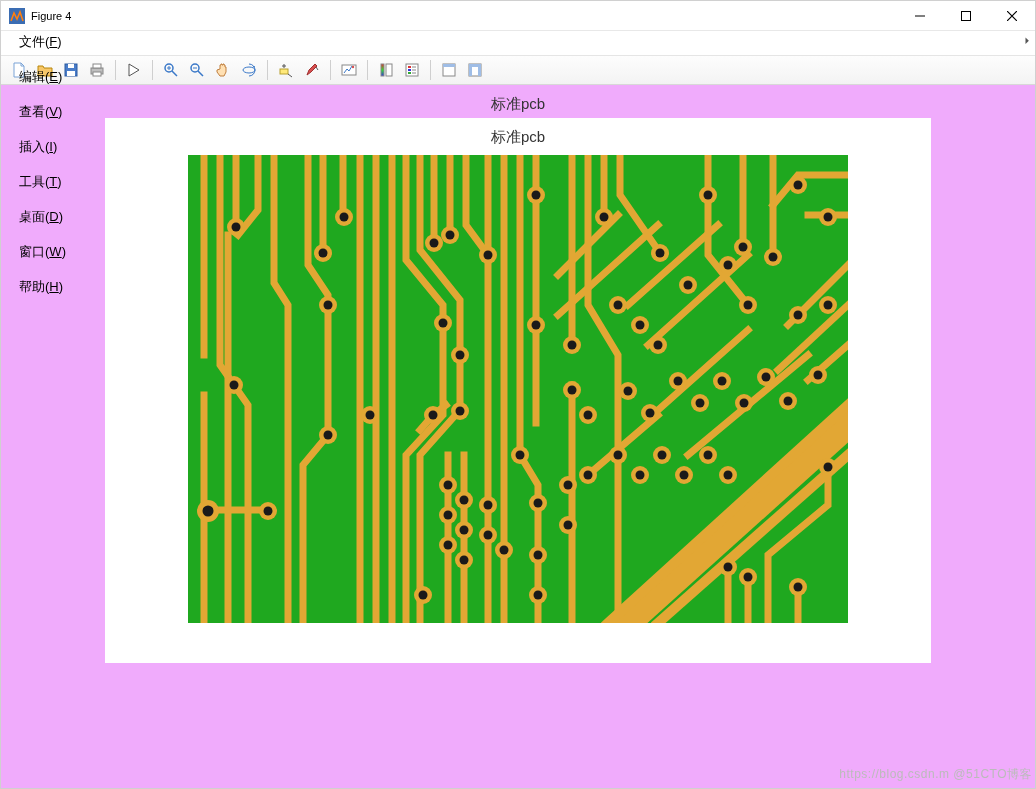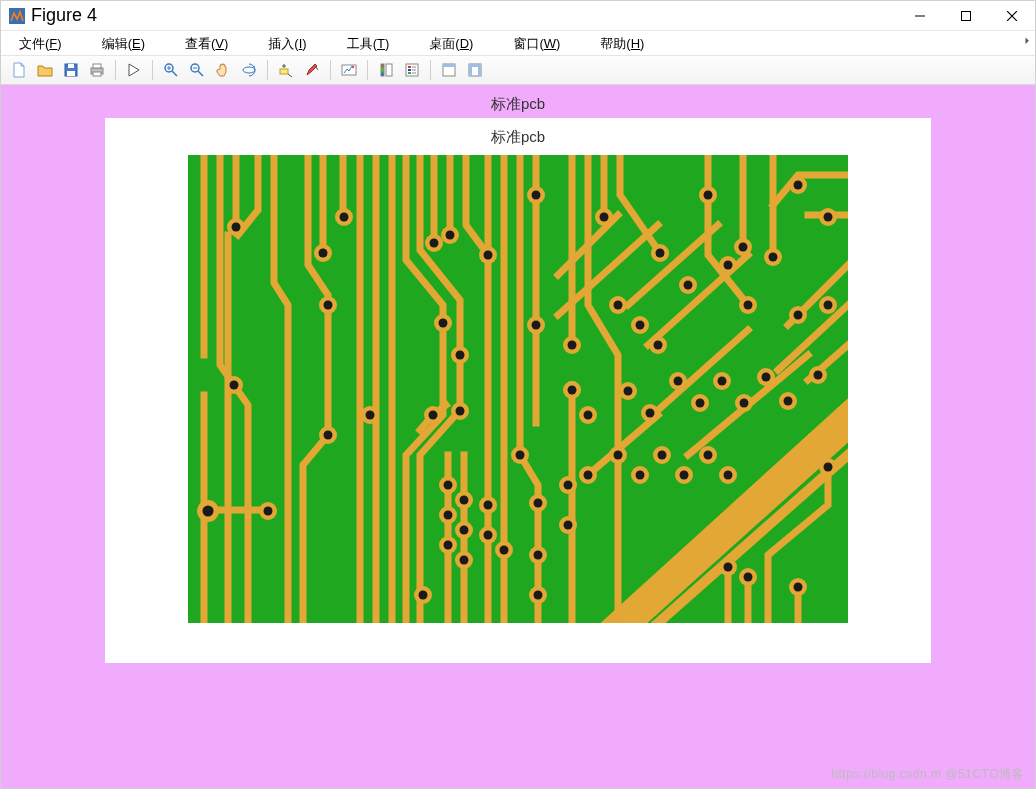--- a/index.html
+++ b/index.html
@@ -21,34 +21,35 @@
     background: #fff;
     display: flex;
     align-items: center;
     border-bottom: 1px solid #e8e8e8;
   }
   .titlebar .app-icon {
     width: 16px; height: 16px;
     margin: 0 6px 0 8px;
     display: inline-flex;
   }
-  .titlebar .title-text { flex: 0 0 auto; font-size: 18px; color: #000; }
+  .titlebar .title-text { flex: 0 0 auto; font-size: 11px; color: #000; }
   .titlebar .spacer { flex: 1; }
   .win-btn {
     width: 46px; height: 30px; display: flex; align-items: center; justify-content: center;
     color: #000;
   }
   
   .menubar {
     height: 24px;
     display: flex;
-    align-items: flex-end;
+    align-items: flex-start;
     padding: 0 8px;
-    gap: 20px;
+    gap: 13px;
     position: relative;
+    flex-direction: column;
   }
   .menu-item {
     padding: 2px 10px;
     font-size: 13px;
     color: #000;
   }
   .menu-item u { text-decoration: underline; }
   .menu-chevron {
     position: absolute; right: 6px; top: 4px; font-size: 10px; color: #555;
   }
@@ -101,21 +102,21 @@
     margin-bottom: 8px;
   }
   .pcb {
     width: 660px; height: 468px;
     background: #1fa81f;
     position: relative;
     overflow: hidden;
   }
   .watermark {
     position: absolute;
-    right: 12px;
+    right: 4px;
     bottom: 6px;
     color: #bbb;
     font-size: 12px;
     letter-spacing: 0.5px;
   }
   svg { display: block; }
 </style>
 </head>
 <body>
 

